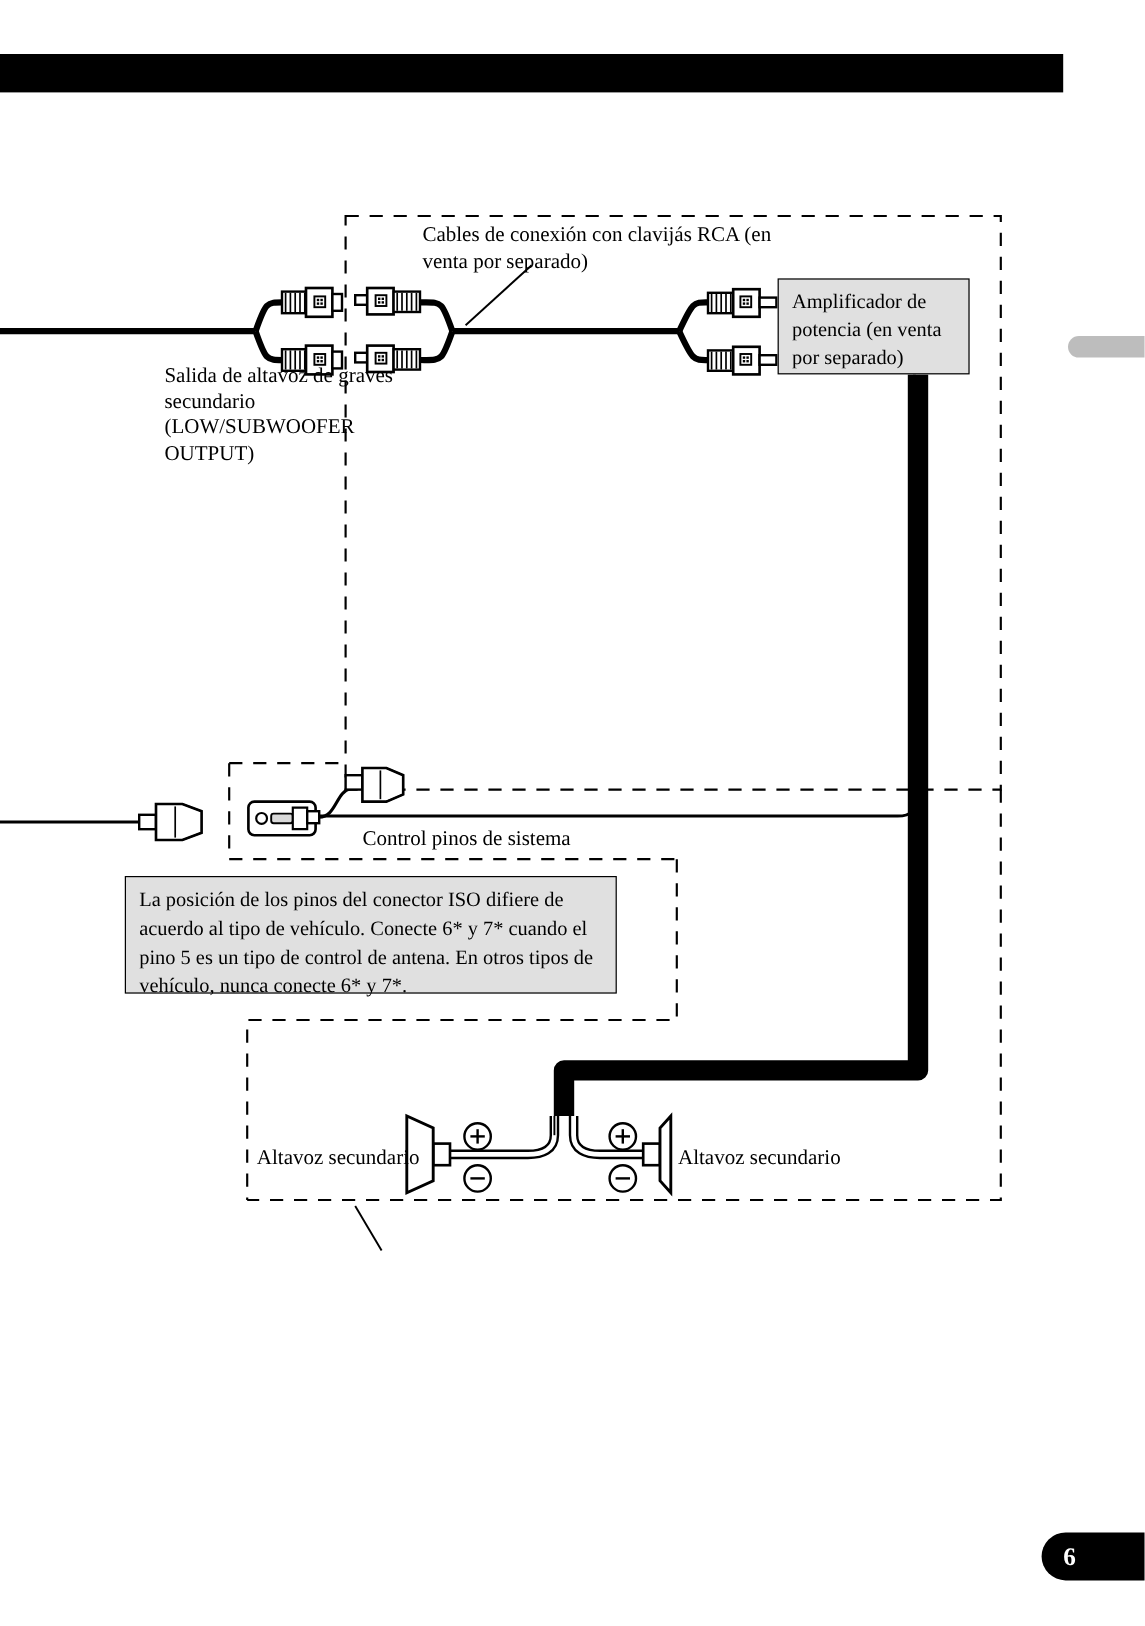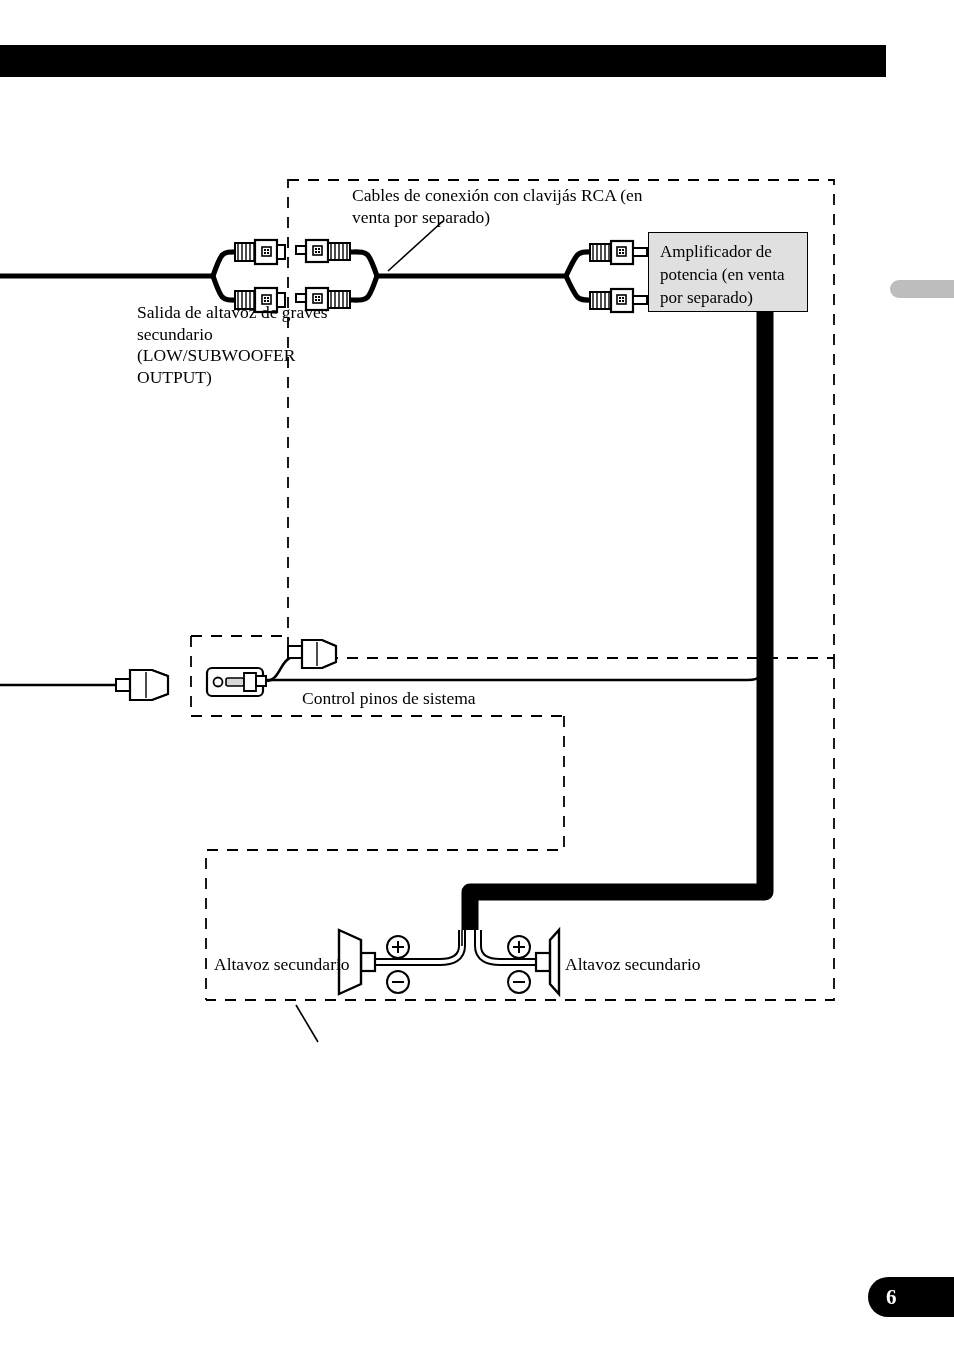--- a/index.html
+++ b/index.html
@@ -322,20 +322,21 @@
   </svg>
 
   <div id="label-rca" class="abs lbl">Cables de conexión con clavijás RCA (en venta por separado)</div>
 
   <div id="label-subwoofer" class="abs lbl">Salida de altavoz de graves secundario (LOW/SUBWOOFER OUTPUT)</div>
 
   <div id="amp-box" class="abs callout">Amplificador de potencia (en venta por separado)</div>
 
   <div id="label-sysremote" class="abs lbl">Control pinos de sistema</div>
 
+  <div id="iso-note-box" class="abs callout">La posición de los pinos del conector ISO difiere de acuerdo al tipo de vehículo. Conecte 6* y 7* cuando el pino 5 es un tipo de control de antena. En otros tipos de vehículo, nunca conecte 6* y 7*.</div>
 
   <div id="label-speaker-left" class="abs lbl">Altavoz secundario</div>
 
   <div id="label-speaker-right" class="abs lbl">Altavoz secundario</div>
 
 
   <div id="page-badge" class="abs">6</div>
 
 </div>
 

